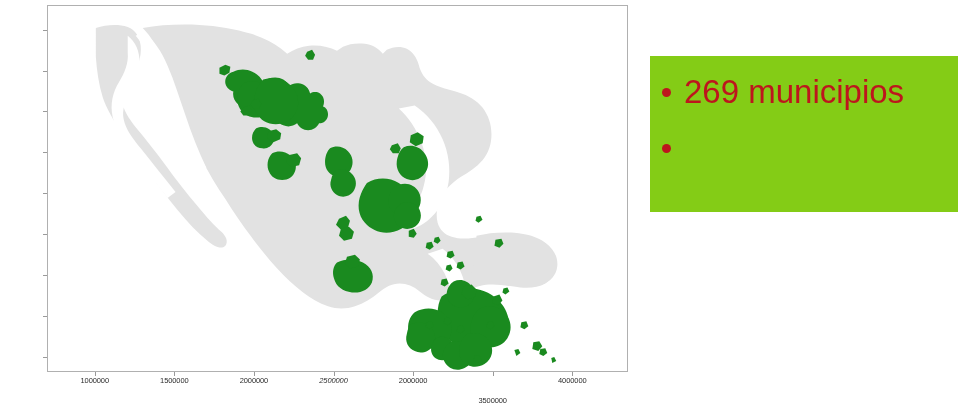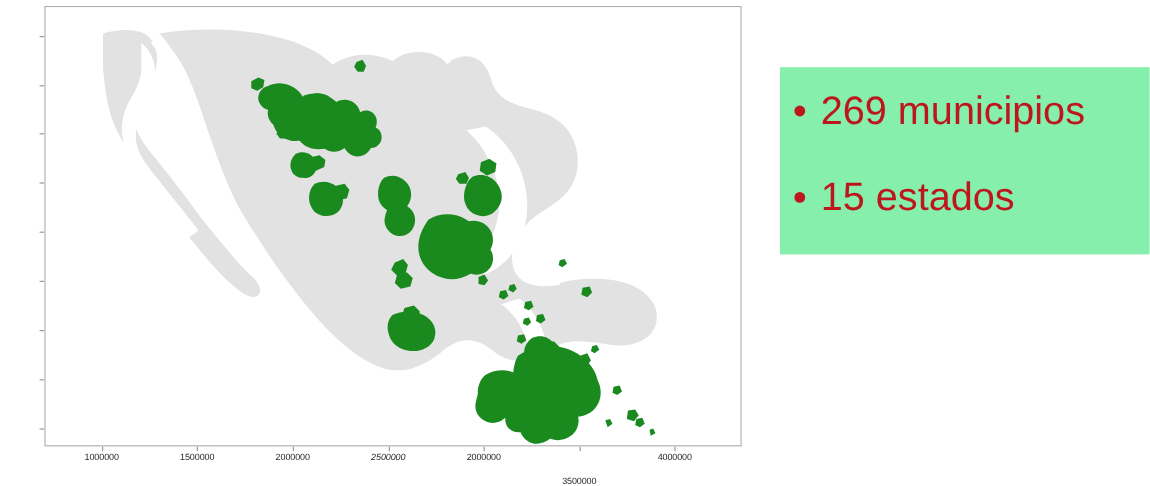--- a/index.html
+++ b/index.html
@@ -18,21 +18,21 @@
   
   #slide {
     position: absolute;
     inset: 0;
     background: #ffffff;
   }
 
   
   #map-figure {
     position: absolute;
-    left: 0;
+    left: 10px;
     top: 0;
     width: 630px;
     height: 382px;
   }
 
   #plot-frame {
     position: absolute;
     left: 37px;
     top: 5px;
     width: 581px;
@@ -436,24 +436,23 @@
           <path d="M 449,235 L 455,234 L 457,239 L 453,243 L 448,241 Z" fill="#1a8a1f"></path>
           <path d="M 430,212 L 434,211 L 436,215 L 432,218 L 429,216 Z" fill="#1a8a1f"></path>
           <path d="M 457,284 L 461,283 L 463,287 L 459,290 L 456,288 Z" fill="#1a8a1f"></path>
           <path d="M 505,354 L 508,353 L 510,357 L 506,359 Z" fill="#1a8a1f"></path>
           <path d="M 468,346 L 472,345 L 474,349 L 470,352 Z" fill="#1a8a1f"></path>
         </g>
       </svg>
     </div>
   </div>
 
-  <div id="callout-box" style="background: #86efac;">
+  <div id="callout-box" style="background: #84cc16;">
     <div class="bullet-row" id="bullet-row-0">
       <span class="bullet-dot" style="background: rgb(189, 22, 29);"></span>
       <span class="bullet-text" style="color: rgb(189, 22, 29);">269 municipios</span>
     </div>
     <div class="bullet-row" id="bullet-row-1">
       <span class="bullet-dot" style="background: rgb(189, 22, 29);"></span>
-      <span class="bullet-text" style="color: rgb(189, 22, 29);">15 estados</span>
     </div>
   </div>
 
 </div>
 
 </body></html>

